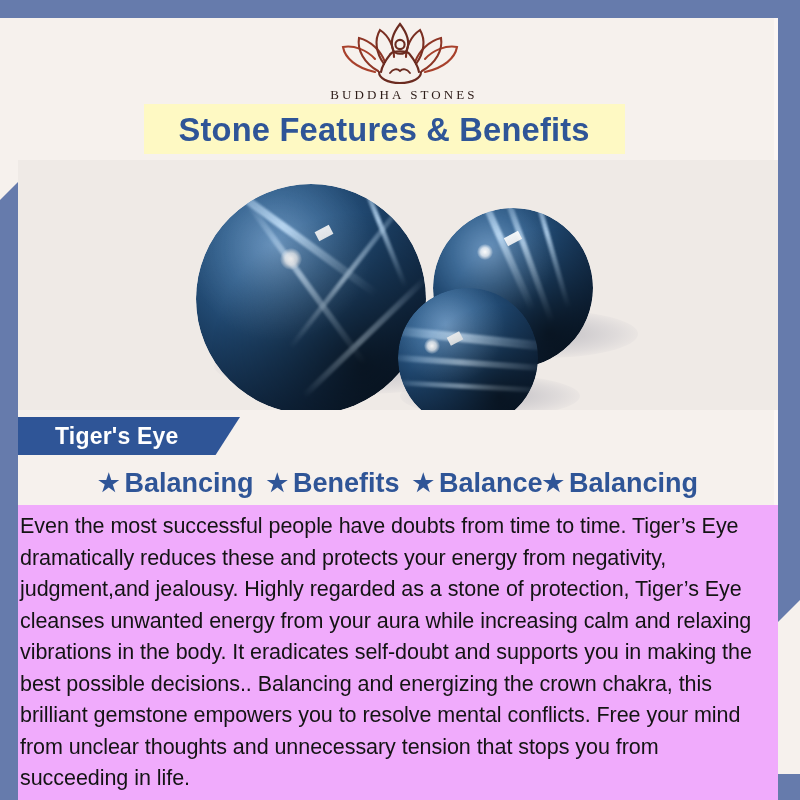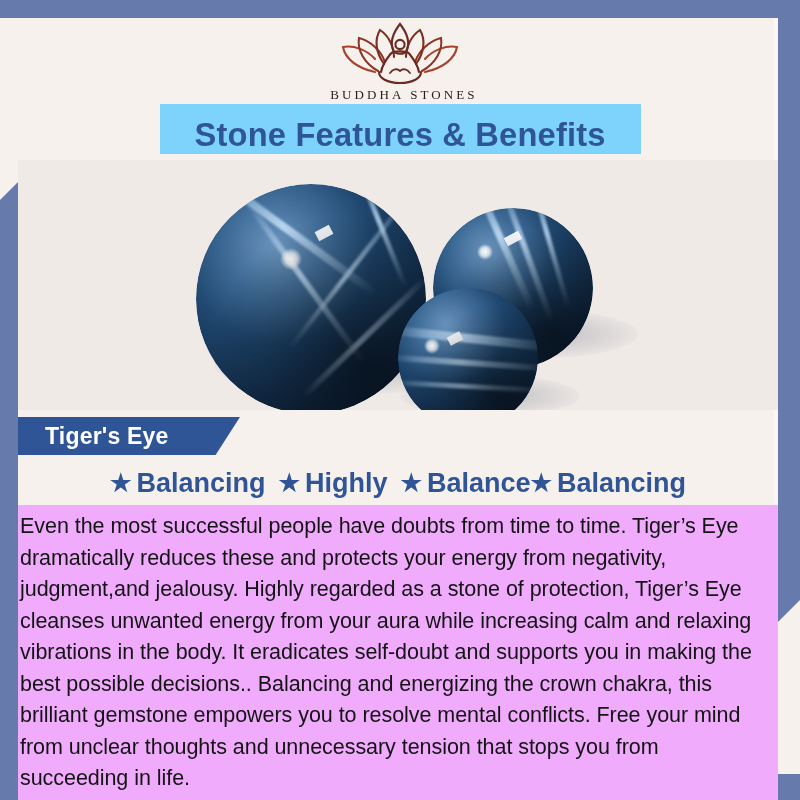--- a/index.html
+++ b/index.html
@@ -103,27 +103,27 @@
     font-size: 13px;
     letter-spacing: 3.1px;
     color: #2c1b17;
     font-weight: 400;
     padding-left: 8px;
   }
 
   
   .title-band {
     position: absolute;
-    left: 160px;
+    left: 144px;
     top: 104px;
     width: 481px;
     height: 50px;
-    background: #7dd3fc;
+    background: #fef9c3;
     display: flex;
-    align-items: flex-end;
+    align-items: center;
     justify-content: center;
   }
   .title-text {
     font-family: "Liberation Sans Narrow", "Liberation Sans", sans-serif;
     font-weight: bold;
     font-size: 34px;
     color: #2f5597;
     letter-spacing: .2px;
     transform: scaleX(.96);
     white-space: nowrap;
@@ -185,21 +185,21 @@
     left: 18px;
     top: 417px;
     height: 38px;
     width: 222px;
     background: #2f5597;
     clip-path: polygon(0 0, 100% 0, 89% 100%, 0 100%);
     display: flex;
     align-items: center;
   }
   .name-text {
-    margin-left: 27px;
+    margin-left: 37px;
     color: #ffffff;
     font-family: "Liberation Sans Narrow", "Liberation Sans", sans-serif;
     font-weight: bold;
     font-size: 23px;
     letter-spacing: .2px;
   }
 
   
   .benefits {
     position: absolute;
@@ -339,21 +339,21 @@
     <span class="name-text">Tiger's Eye</span>
   </div>
 
   <div class="benefits">
     <span class="benefit">
       <span class="star">★</span>
       <span>Balancing</span>
     </span>
     <span class="benefit">
       <span class="star">★</span>
-      <span>Highly</span>
+      <span>Benefits</span>
     </span>
     <span class="benefit">
       <span class="star">★</span>
       <span>Balance</span>
     </span>
     <span class="benefit" style="margin-left:0">
       <span class="star">★</span>
       <span>Balancing</span>
     </span>
   </div>

